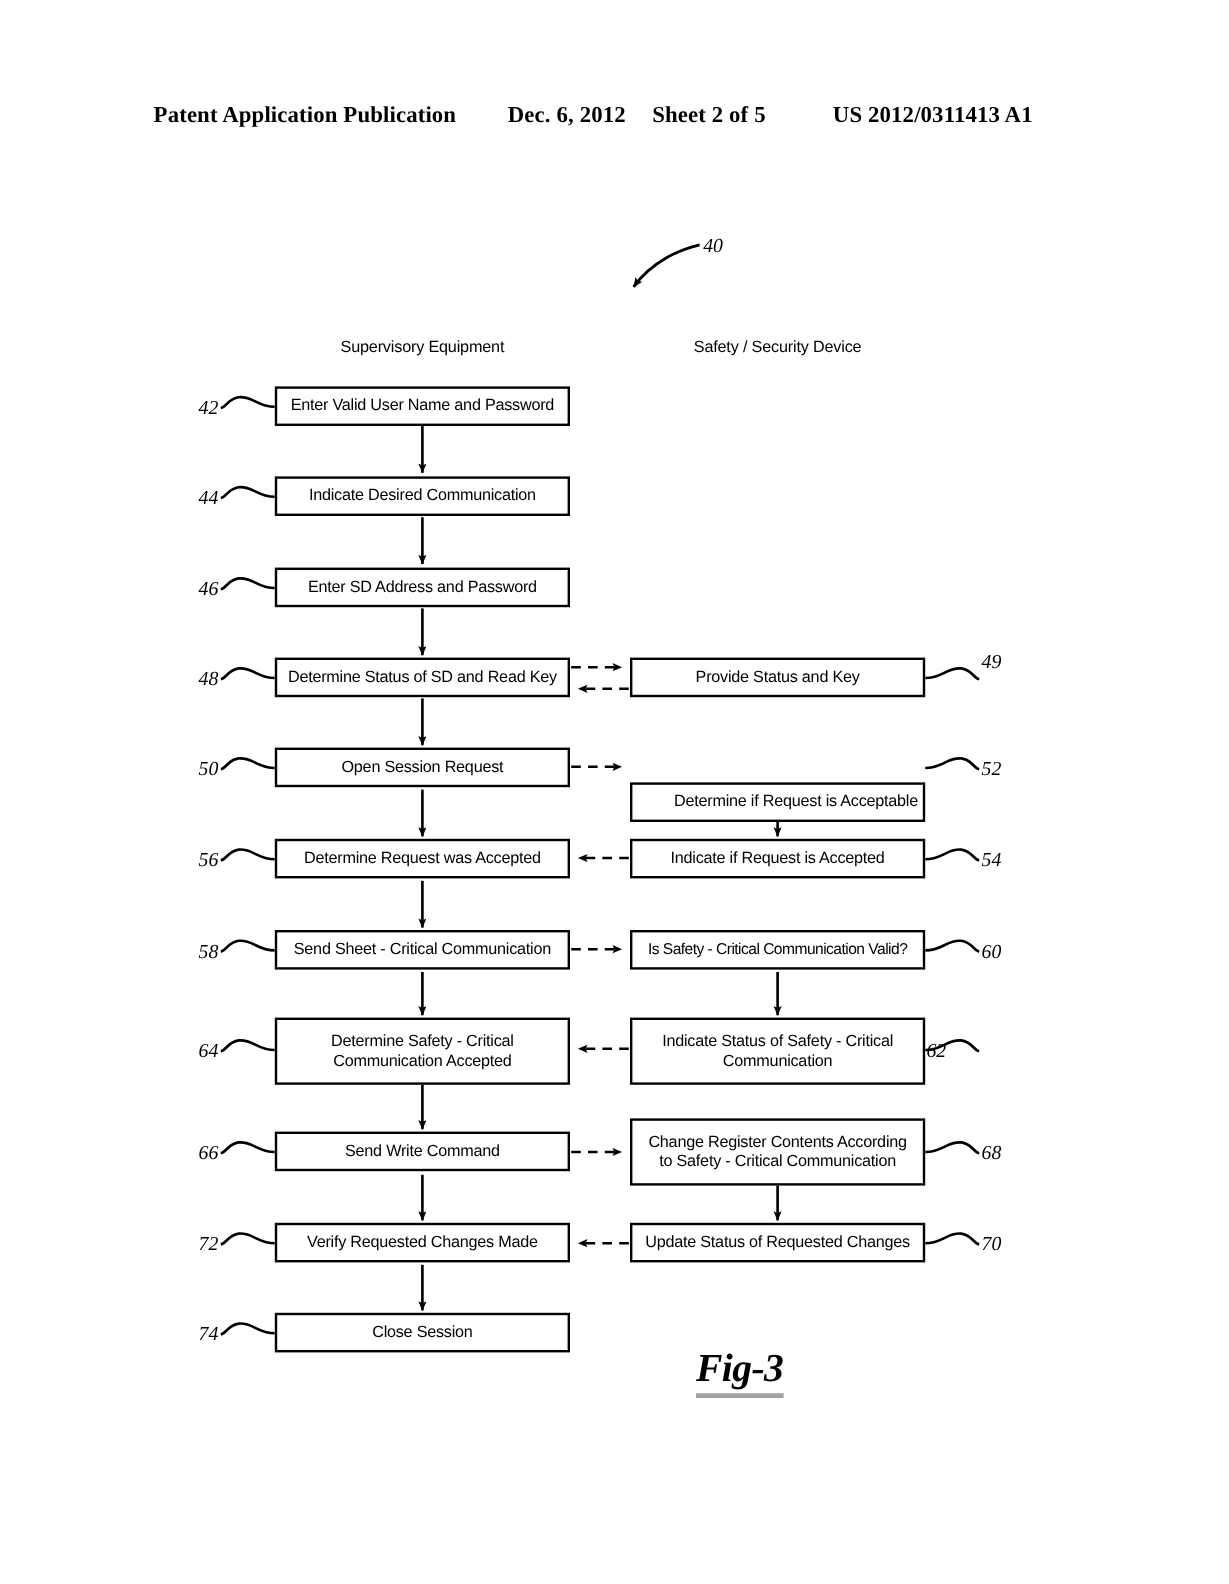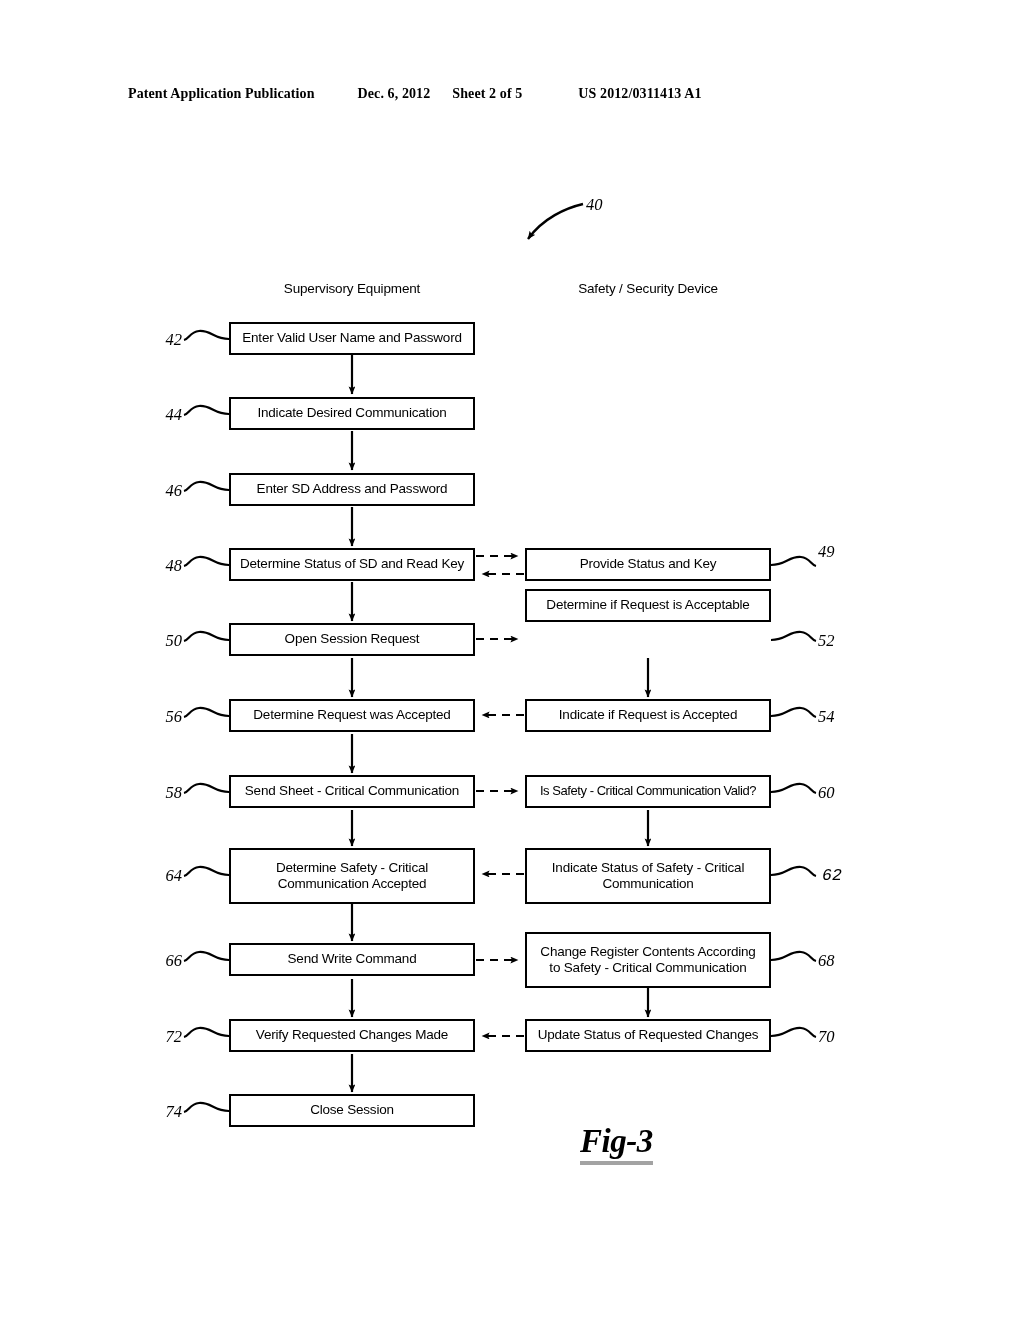--- a/index.html
+++ b/index.html
@@ -18,21 +18,21 @@
 
   
   #patent-header {
     position: absolute;
     top: 86px;
     left: 128px;
     width: 768px;
     height: 24px;
     font-family: "Liberation Serif", serif;
     font-weight: bold;
-    font-size: 14px;
+    font-size: 19px;
     letter-spacing: 0.1px;
     white-space: nowrap;
     display: flex;
     align-items: baseline;
   }
   #patent-header .h-pub   { }
   #patent-header .h-date  { margin-left: 43px; }
   #patent-header .h-sheet { margin-left: 22px; }
   #patent-header .h-num   { margin-left: 56px; }
 
@@ -305,21 +305,21 @@
   <div class="node col-r h1" style="top:548px;">
     <span class="node-text">Provide Status and Key</span>
   </div>
   <div class="ref ref-r" style="left:818px; top:542px;">49</div>
 
   <div class="node col-l h1" style="top:623px;">
     <span class="node-text">Open Session Request</span>
   </div>
   <div class="ref ref-l" style="left:152px; top:631px;">50</div>
 
-  <div class="node col-r h1" style="top:589px;">
+  <div class="node col-r h1" style="top:652px;text-align:right;">
     <span class="node-text">Determine if Request is Acceptable</span>
   </div>
   <div class="ref ref-r" style="left:818px; top:631px;">52</div>
 
   <div class="node col-l h1" style="top:699px;">
     <span class="node-text">Determine Request was Accepted</span>
   </div>
   <div class="ref ref-l" style="left:152px; top:707px;">56</div>
 
   <div class="node col-r h1" style="top:699px;">
@@ -344,21 +344,21 @@
     </span>
   </div>
   <div class="ref ref-l" style="left:152px; top:866px;">64</div>
 
   <div class="node col-r h2" style="top:848px;">
     <span class="node-text">
       <span style="display:block;">Indicate Status of Safety - Critical</span>
       <span style="display:block;">Communication</span>
     </span>
   </div>
-  <div class="ref ref-r" style="left:822px; top:866px;font-family:Liberation Mono, monospace;">62</div>
+  <div class="ref ref-r" style="left:772px; top:866px;">62</div>
 
   <div class="node col-l h1" style="top:943px;">
     <span class="node-text">Send Write Command</span>
   </div>
   <div class="ref ref-l" style="left:152px; top:951px;">66</div>
 
   <div class="node col-r h2" style="top:932px;">
     <span class="node-text">
       <span style="display:block;">Change Register Contents According</span>
       <span style="display:block;">to Safety - Critical Communication</span>

